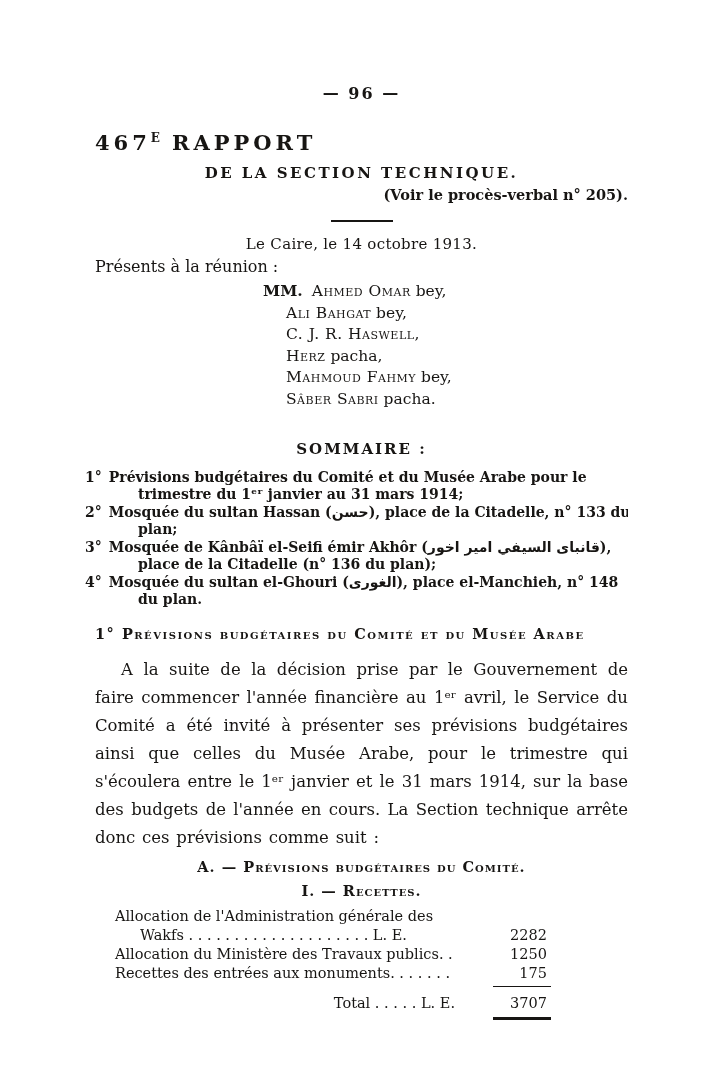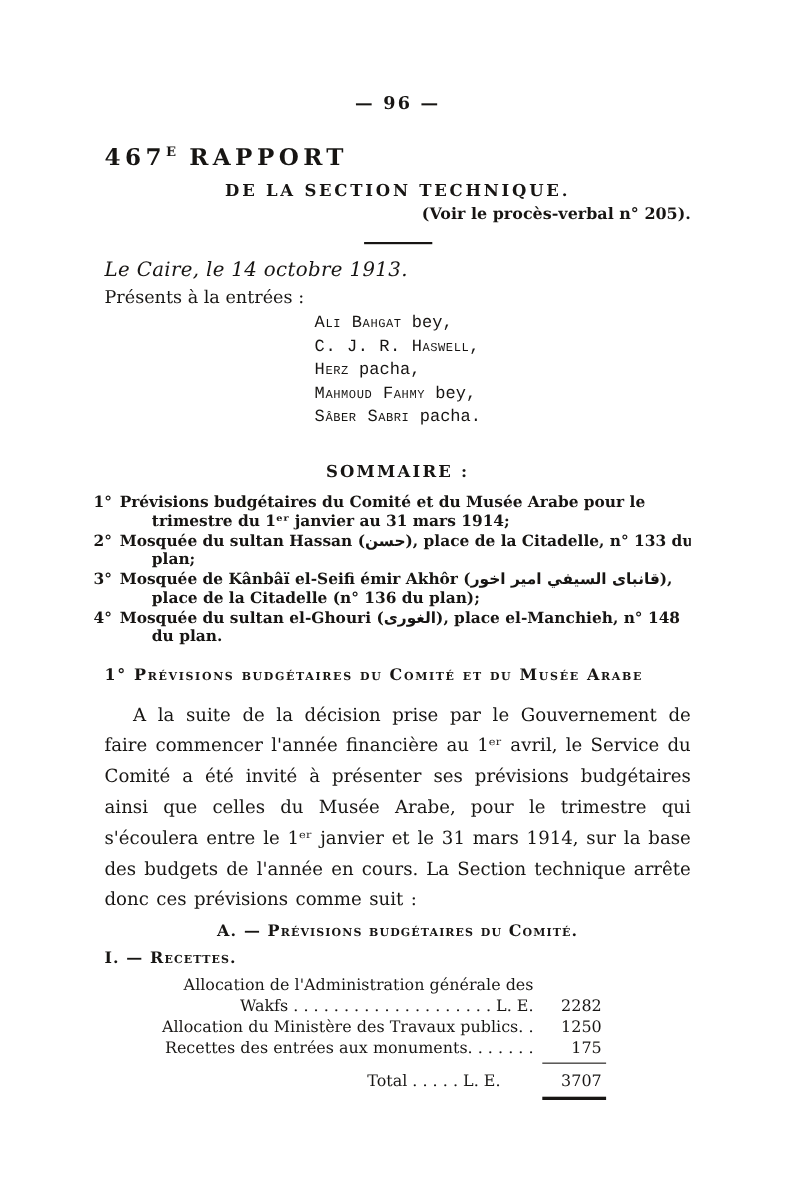--- a/index.html
+++ b/index.html
@@ -17,46 +17,46 @@
 
   .title{margin-top:27px;text-align:left;font-size:21px;font-weight:700;letter-spacing:4px;}
   .title .tsup{font-size:12px;vertical-align:super;letter-spacing:0;}
   .title .tword{margin-left:12px;}
 
   .subtitle{margin-top:9px;text-align:center;font-size:15px;font-weight:700;letter-spacing:2.5px;}
   .reference{margin-top:4px;text-align:right;font-size:14.5px;font-weight:700;}
 
   .sep-rule{margin:17px auto 0 auto;width:62px;height:0;border-top:2px solid #171513;}
 
-  .dateline{margin-top:13px;text-align:left;font-size:18px;letter-spacing:0.3px;font-style:italic;}
+  .dateline{margin-top:13px;text-align:center;font-size:15px;letter-spacing:0.3px;}
 
   .presents{margin-top:4px;font-size:16px;}
 
   .names{margin-top:4px;margin-left:168px;font-size:15.5px;line-height:21.6px;}
   .name-line{white-space:nowrap;}
-  .name-line.cont{padding-left:23px;font-family:Liberation Mono, monospace;}
+  .name-line.cont{padding-left:23px;}
   .mm{margin-right:9px;font-weight:700;}
   .sc{font-variant:small-caps;letter-spacing:0.5px;}
 
   .sommaire-h{margin-top:29px;text-align:center;font-size:15px;font-weight:700;letter-spacing:2px;}
 
   .som-list{margin-top:11px;margin-left:-10px;width:550px;font-size:14px;font-weight:700;line-height:17px;}
   .som-item{padding-left:53px;text-indent:-53px;margin-top:1px;}
   .som-num{margin-right:7px;}
 
   .sec-h{margin-top:15px;font-size:14.5px;font-weight:700;font-variant:small-caps;letter-spacing:1.5px;line-height:22px;}
 
   .para{margin-top:11px;font-size:16.5px;line-height:28px;text-align:justify;text-indent:26px;word-spacing:1.5px;}
 
   .sub-a{margin-top:6px;text-align:center;font-size:14.5px;font-weight:700;font-variant:small-caps;letter-spacing:1px;}
-  .rec-h{margin-top:7px;font-size:14.5px;font-weight:700;font-variant:small-caps;letter-spacing:1px;}
+  .rec-h{margin-top:7px;text-align:center;font-size:14.5px;font-weight:700;font-variant:small-caps;letter-spacing:1px;}
 
   .rtable{margin-top:8px;margin-left:20px;width:440px;font-size:14.5px;line-height:19px;}
   .trow{display:flex;align-items:flex-end;}
-  .tlabel{flex:1;text-align:right;}
+  .tlabel{flex:1;}
   .wakfs-line{padding-left:25px;}
   .tamount{width:70px;text-align:right;padding-right:8px;box-sizing:border-box;}
   .rule-cell{width:70px;box-sizing:border-box;}
   .rline{height:0;width:58px;margin:3px 4px 2px auto;border-top:1.5px solid #171513;}
   .rline.thick{border-top:3px solid #171513;margin-top:4px;}
   .total-row{margin-top:5px;justify-content:flex-end;}
   .total-label{text-align:right;padding-right:30px;}
 </style>
 </head>
 <body>
@@ -69,23 +69,24 @@
     <div class="title"><span>467</span><sup class="tsup">E</sup><span class="tword">RAPPORT</span></div>
 
     <div class="subtitle">DE LA SECTION TECHNIQUE.</div>
 
     <div class="reference">(Voir le procès-verbal n° 205).</div>
 
     <div class="sep-rule"></div>
 
     <div class="dateline">Le Caire, le 14 octobre 1913.</div>
 
-    <div class="presents">Présents à la entrées :</div>
+    <div class="presents">Présents à la réunion :</div>
 
     <div class="names">
+      <div class="name-line"><span class="mm">MM.</span><span class="sc">Ahmed Omar</span><span> bey,</span></div>
       <div class="name-line cont"><span class="sc">Ali Bahgat</span><span> bey,</span></div>
       <div class="name-line cont"><span class="sc">C. J. R. Haswell</span><span>,</span></div>
       <div class="name-line cont"><span class="sc">Herz</span><span> pacha,</span></div>
       <div class="name-line cont"><span class="sc">Mahmoud Fahmy</span><span> bey,</span></div>
       <div class="name-line cont"><span class="sc">Sâber Sabri</span><span> pacha.</span></div>
     </div>
 
     <div class="sommaire-h">SOMMAIRE :</div>
 
     <div class="som-list">

